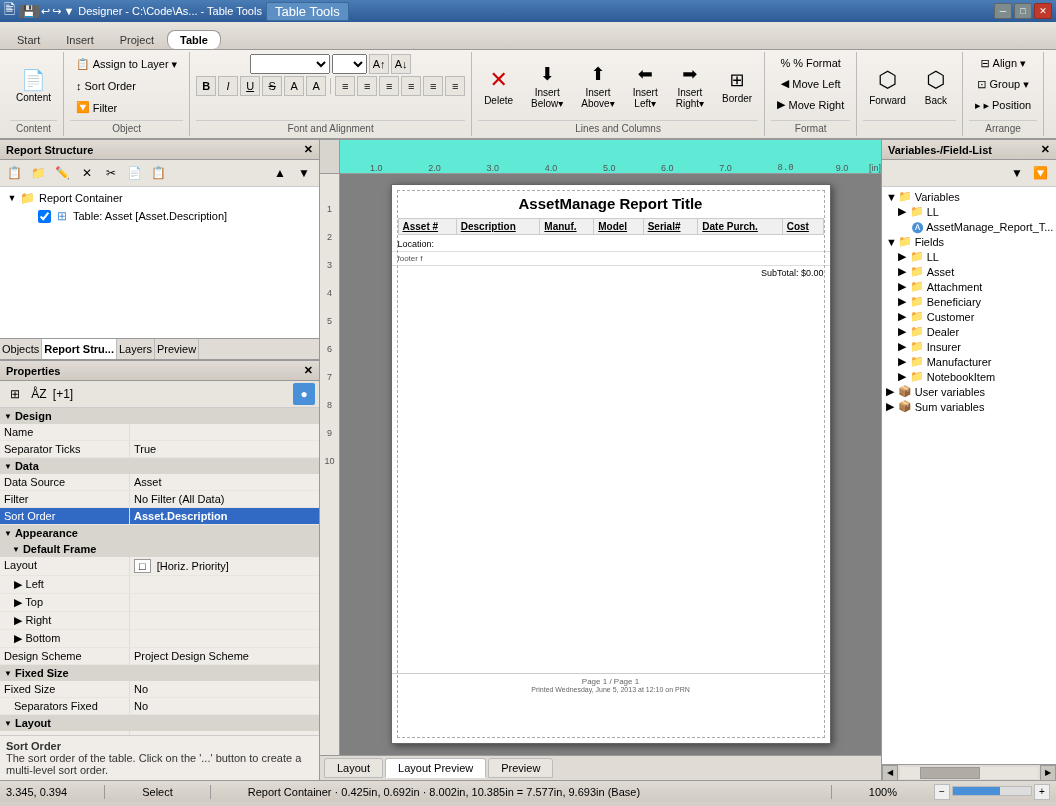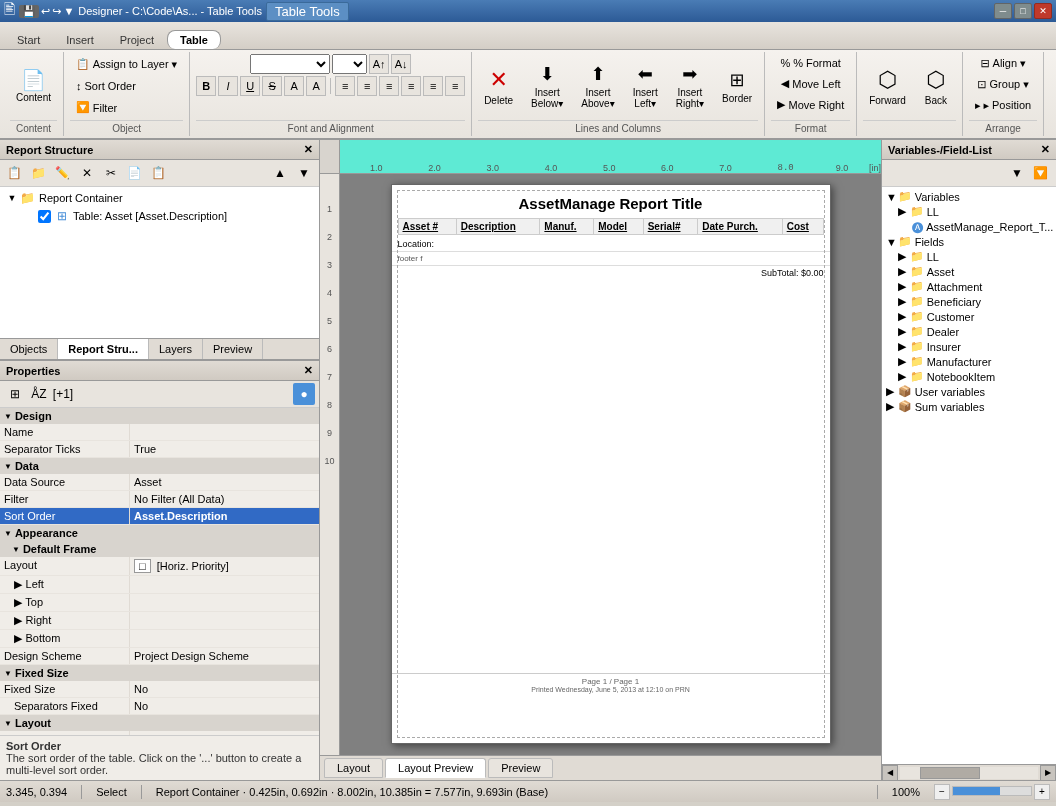--- a/index.html
+++ b/index.html
@@ -43,21 +43,21 @@
     
     .tree-view { flex: 1; overflow-y: auto; padding: 2px; background: white; }
     .tree-item { display: flex; align-items: center; padding: 1px 2px; cursor: pointer; }
     .tree-expander { width: 16px; height: 16px; display: flex; align-items: center; justify-content: center; font-size: 9px; flex-shrink: 0; }
     .tree-icon { width: 16px; height: 16px; margin-right: 3px; display: flex; align-items: center; justify-content: center; font-size: 12px; flex-shrink: 0; }
     .tree-label { font-size: 11px; }
     .tree-checkbox { width: 13px; height: 13px; margin-right: 3px; }
     
     
     .panel-tabs { display: flex; background: #e0dbd4; border-top: 1px solid #999; }
-    .panel-tab { padding: 4px 10px; font-size: 11px; cursor: pointer; border-right: 1px solid #bbb; }
+    .panel-tab { padding: 4px 2px; font-size: 11px; cursor: pointer; border-right: 1px solid #bbb; }
     .panel-tab.active { background: white; font-weight: bold; }
     
     
     .props-panel { background: #f0ede8; border-top: 1px solid #999; flex: 1; display: flex; flex-direction: column; min-height: 0; }
     .props-toolbar { background: #e8e4de; padding: 2px 4px; display: flex; align-items: center; gap: 2px; border-bottom: 1px solid #ccc; }
     .props-row { display: flex; border-bottom: 1px solid #e8e4de; }
     .props-row.selected { background: #316ac5; color: white; }
     .props-label { width: 130px; padding: 2px 4px; font-size: 11px; flex-shrink: 0; border-right: 1px solid #e0dbd4; }
     .props-value { flex: 1; padding: 2px 4px; font-size: 11px; }
     
@@ -73,21 +73,21 @@
     .canvas-tab.active { background: white; border-bottom-color: white; }
     
     
     .right-panel { width: 175px; background: #f0ede8; border-left: 1px solid #999; display: flex; flex-direction: column; }
     .right-panel-header { background: linear-gradient(to bottom, #e0dbd4, #d0cac2); padding: 3px 6px; font-size: 11px; font-weight: bold; display: flex; align-items: center; justify-content: space-between; border-bottom: 1px solid #999; }
     .right-panel-toolbar { background: #e8e4de; padding: 2px 4px; display: flex; align-items: center; justify-content: flex-end; gap: 2px; border-bottom: 1px solid #ccc; }
     .right-tree { flex: 1; overflow-y: auto; background: white; padding: 2px; }
     .right-tree-item { display: flex; align-items: center; padding: 1px 2px; cursor: pointer; font-size: 11px; }
     
     
-    .status-bar { background: linear-gradient(to bottom, #e0dbd4, #d0cac2); height: 22px; display: flex; align-items: center; padding: 0 6px; font-size: 11px; gap: 14px; border-top: 1px solid #999; }
+    .status-bar { background: linear-gradient(to bottom, #e0dbd4, #d0cac2); height: 22px; display: flex; align-items: center; padding: 0 6px; font-size: 11px; gap: 37px; border-top: 1px solid #999; }
     .status-sep { width: 1px; background: #999; height: 14px; }
     
     
     ::-webkit-scrollbar { width: 12px; height: 12px; }
     ::-webkit-scrollbar-track { background: #e0dbd4; }
     ::-webkit-scrollbar-thumb { background: #b0aba4; border: 1px solid #999; border-radius: 2px; }
     
     .section-header { background: #d8d4ce; width: 100%; padding: 2px 4px; font-size: 11px; font-weight: bold; display: flex; align-items: center; gap: 3px; cursor: pointer; }
     .section-triangle { font-size: 8px; }
     

